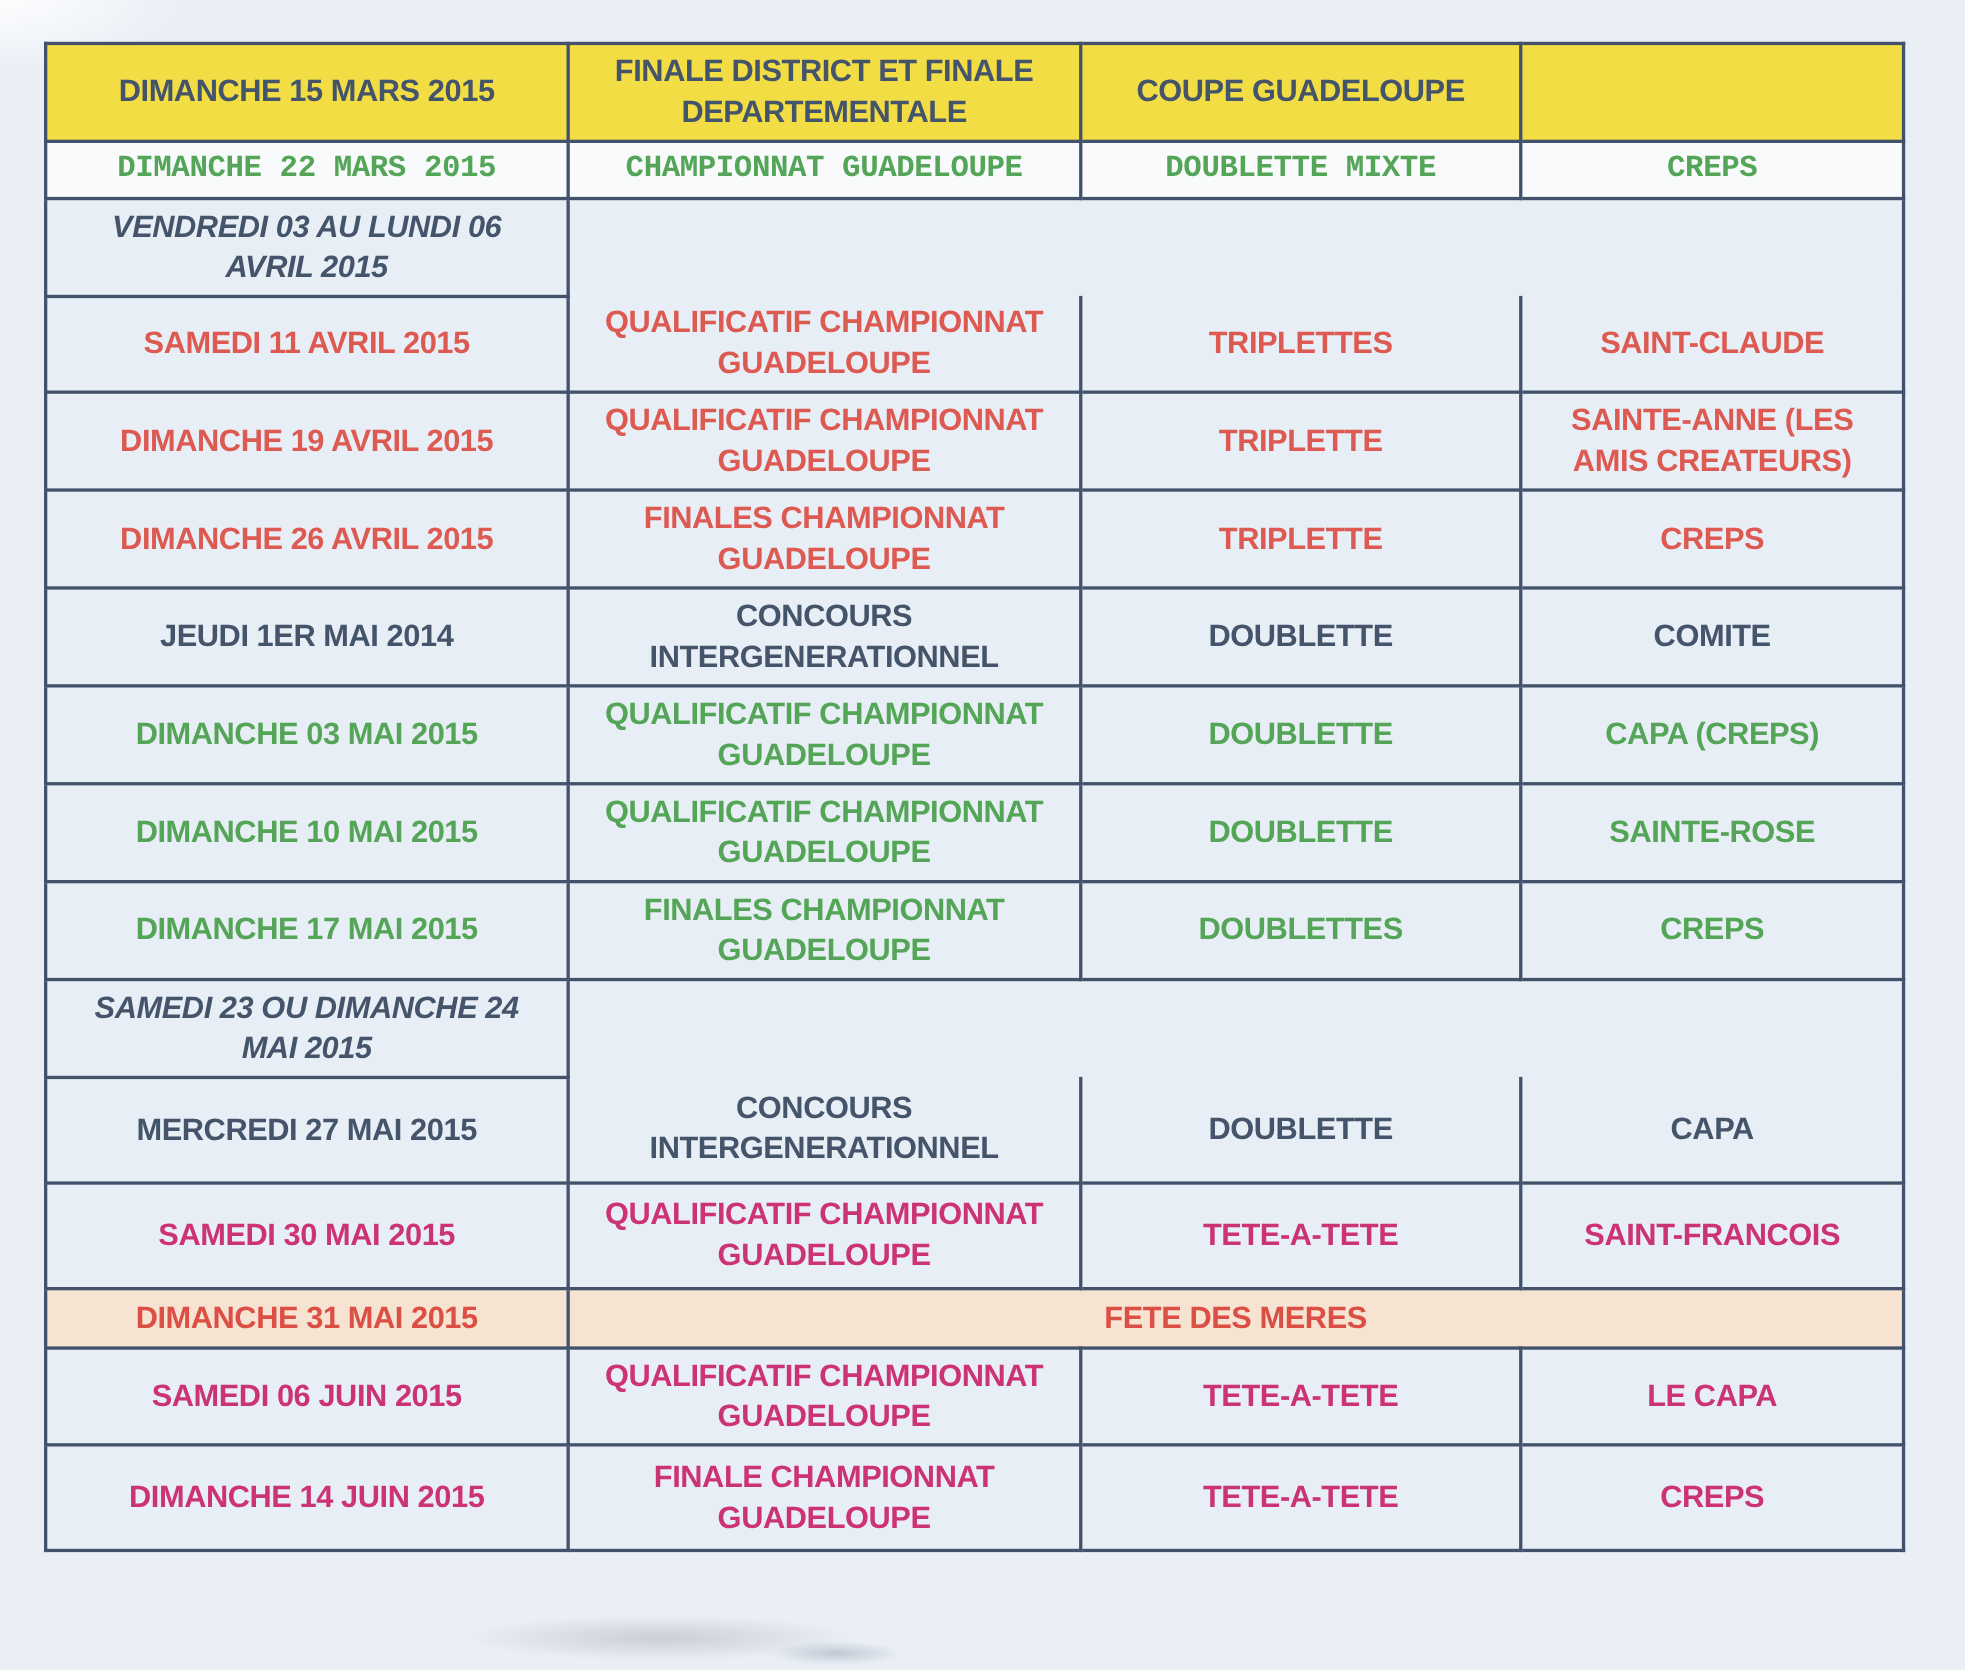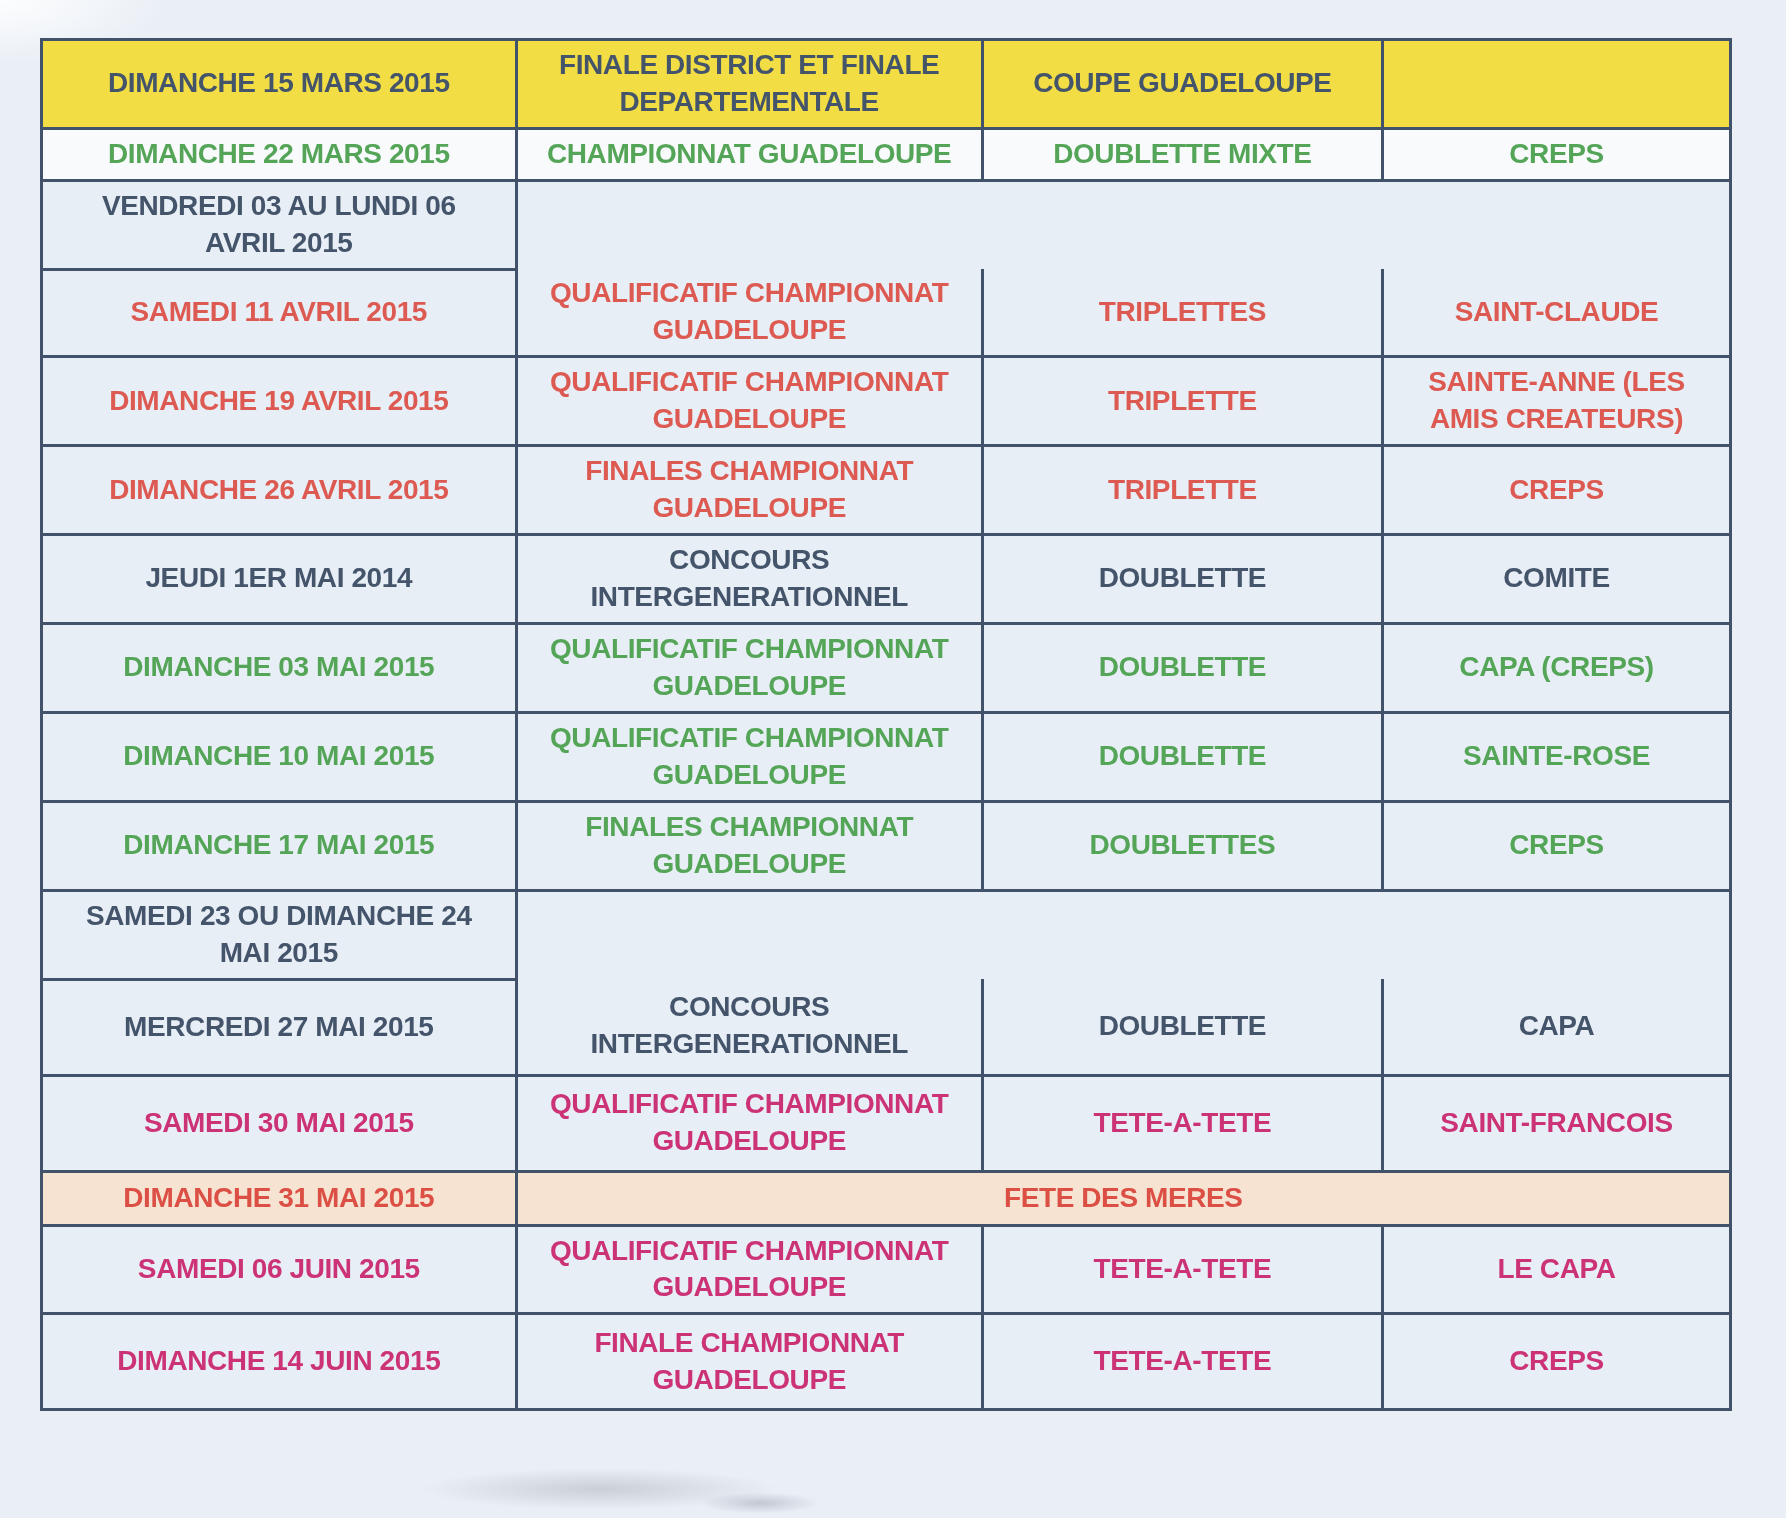--- a/index.html
+++ b/index.html
@@ -23,30 +23,30 @@
   td{
     border:3px solid var(--border);
     background:var(--cell_bg);
     text-align:center;vertical-align:middle;
     font-weight:bold;font-size:28px;line-height:1.32;
     letter-spacing:-0.4px;
     white-space:pre-line;
     padding:6px 14px;
   }
   tr{height:82px;}
-  tr.h-sm{height:46px;}
+  tr.h-sm{height:46px;font-family:Liberation Mono, monospace;}
   tr.h-fete{height:54px;}
   tr.h-lg{height:96px;}
   td.open-bottom{border-bottom-style:hidden;}
   
   .row-yellow td{background:var(--yellow_bg);color:var(--dark_text);}
   .row-white-green td{background:var(--white_bg);color:var(--green_text);}
   .row-peach td{background:var(--peach_bg);color:var(--dark_text);}
   .row-dark td{color:var(--dark_text);}
-  .row-dark-italic td{color:var(--dark_text);}
+  .row-dark-italic td{color:var(--dark_text);font-style:italic;}
   .row-red td{color:var(--red_text);}
   .row-green td{color:var(--green_text);}
   .row-pink td{color:var(--pink_text);}
   .row-fete td{background:var(--peach_bg);color:var(--fete_red_text);}
   
   .smudge{position:absolute;pointer-events:none;}
   .smudge-1{left:420px;top:1468px;width:360px;height:42px;
     background:radial-gradient(ellipse at center,rgba(120,125,135,.28),rgba(120,125,135,0) 70%);}
   .smudge-2{left:700px;top:1492px;width:120px;height:22px;
     background:radial-gradient(ellipse at center,rgba(100,110,130,.30),rgba(100,110,130,0) 70%);}

